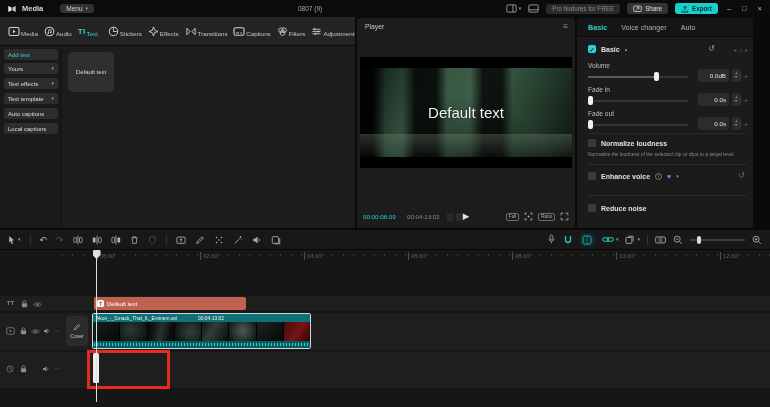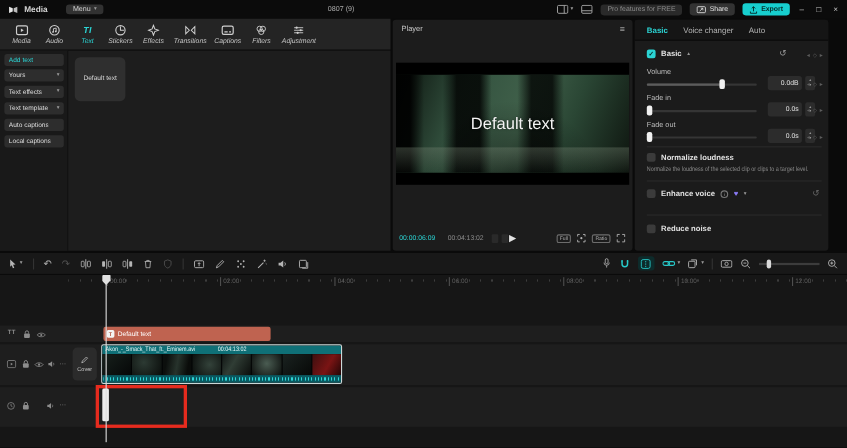--- a/index.html
+++ b/index.html
@@ -22,21 +22,21 @@
   .tb-ico { color:#9f9f9f; display:flex; align-items:center; gap:2px; }
   .pill { border-radius:3px; font-size:6.3px; padding:1.5px 6px; display:flex; align-items:center; gap:3px; }
   .pill.pro { background:#2a2a2a; color:#8a8a8a; }
   .pill.share { background:#333; color:#e0e0e0; }
   .pill.export { background:#17cfcf; color:#05302d; font-weight:bold; }
   .winbtn { font-size:7.5px; color:#c2c2c2; padding:0 2px; }
 
   
   .ribbon { position:absolute; top:17px; left:0; width:355px; height:28px; background:#242424;
     display:flex; align-items:center; padding-left:6px; gap:3px; }
-  .rb-item { min-width:27px; padding:0 2px; display:flex; flex-direction:column; align-items:center; gap:1px; color:#c6c6c6;font-style:italic; }
+  .rb-item { min-width:27px; padding:0 2px; display:flex; flex-direction:row; align-items:flex-end; gap:1px; color:#c6c6c6; }
   .rb-item .rb-ico { height:11px; display:flex; align-items:center; color:#cfcfcf; }
   .rb-label { font-size:6.2px; }
   .rb-item.active, .rb-item.active .rb-ico { color:#2bd4d4; }
   .ti-glyph { font-size:8px; font-weight:bold; letter-spacing:.3px; }
 
   
   .left-panel { position:absolute; top:46px; left:0; width:355px; height:182px; background:#1d1d1d; }
   .side { position:absolute; top:0; left:0; width:62px; height:182px; background:#191919; border-right:1px solid #121212; }
   .side-btn { position:absolute; left:4px; width:54px; height:11px; background:#2d2d2d; border-radius:2.5px;
     font-size:6px; color:#dedede; display:flex; align-items:center; padding:0 4px; justify-content:space-between; }

